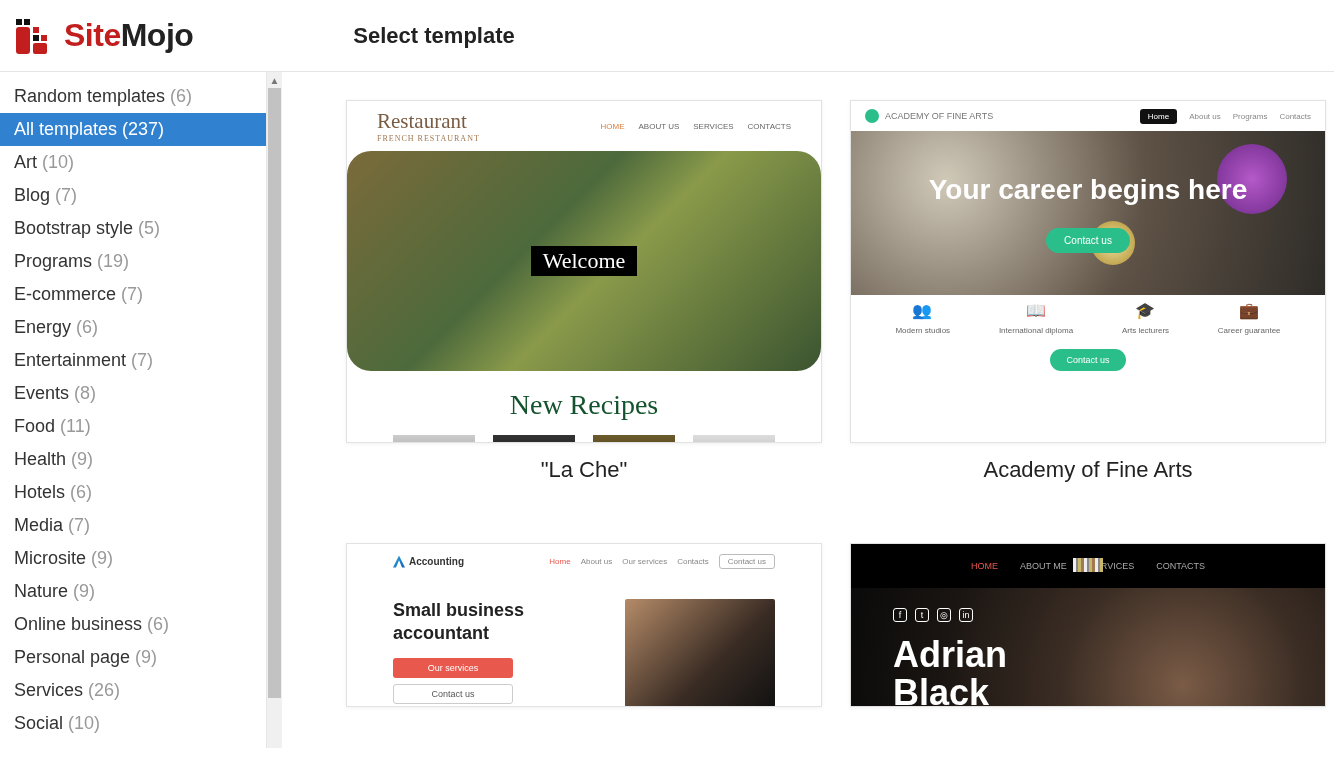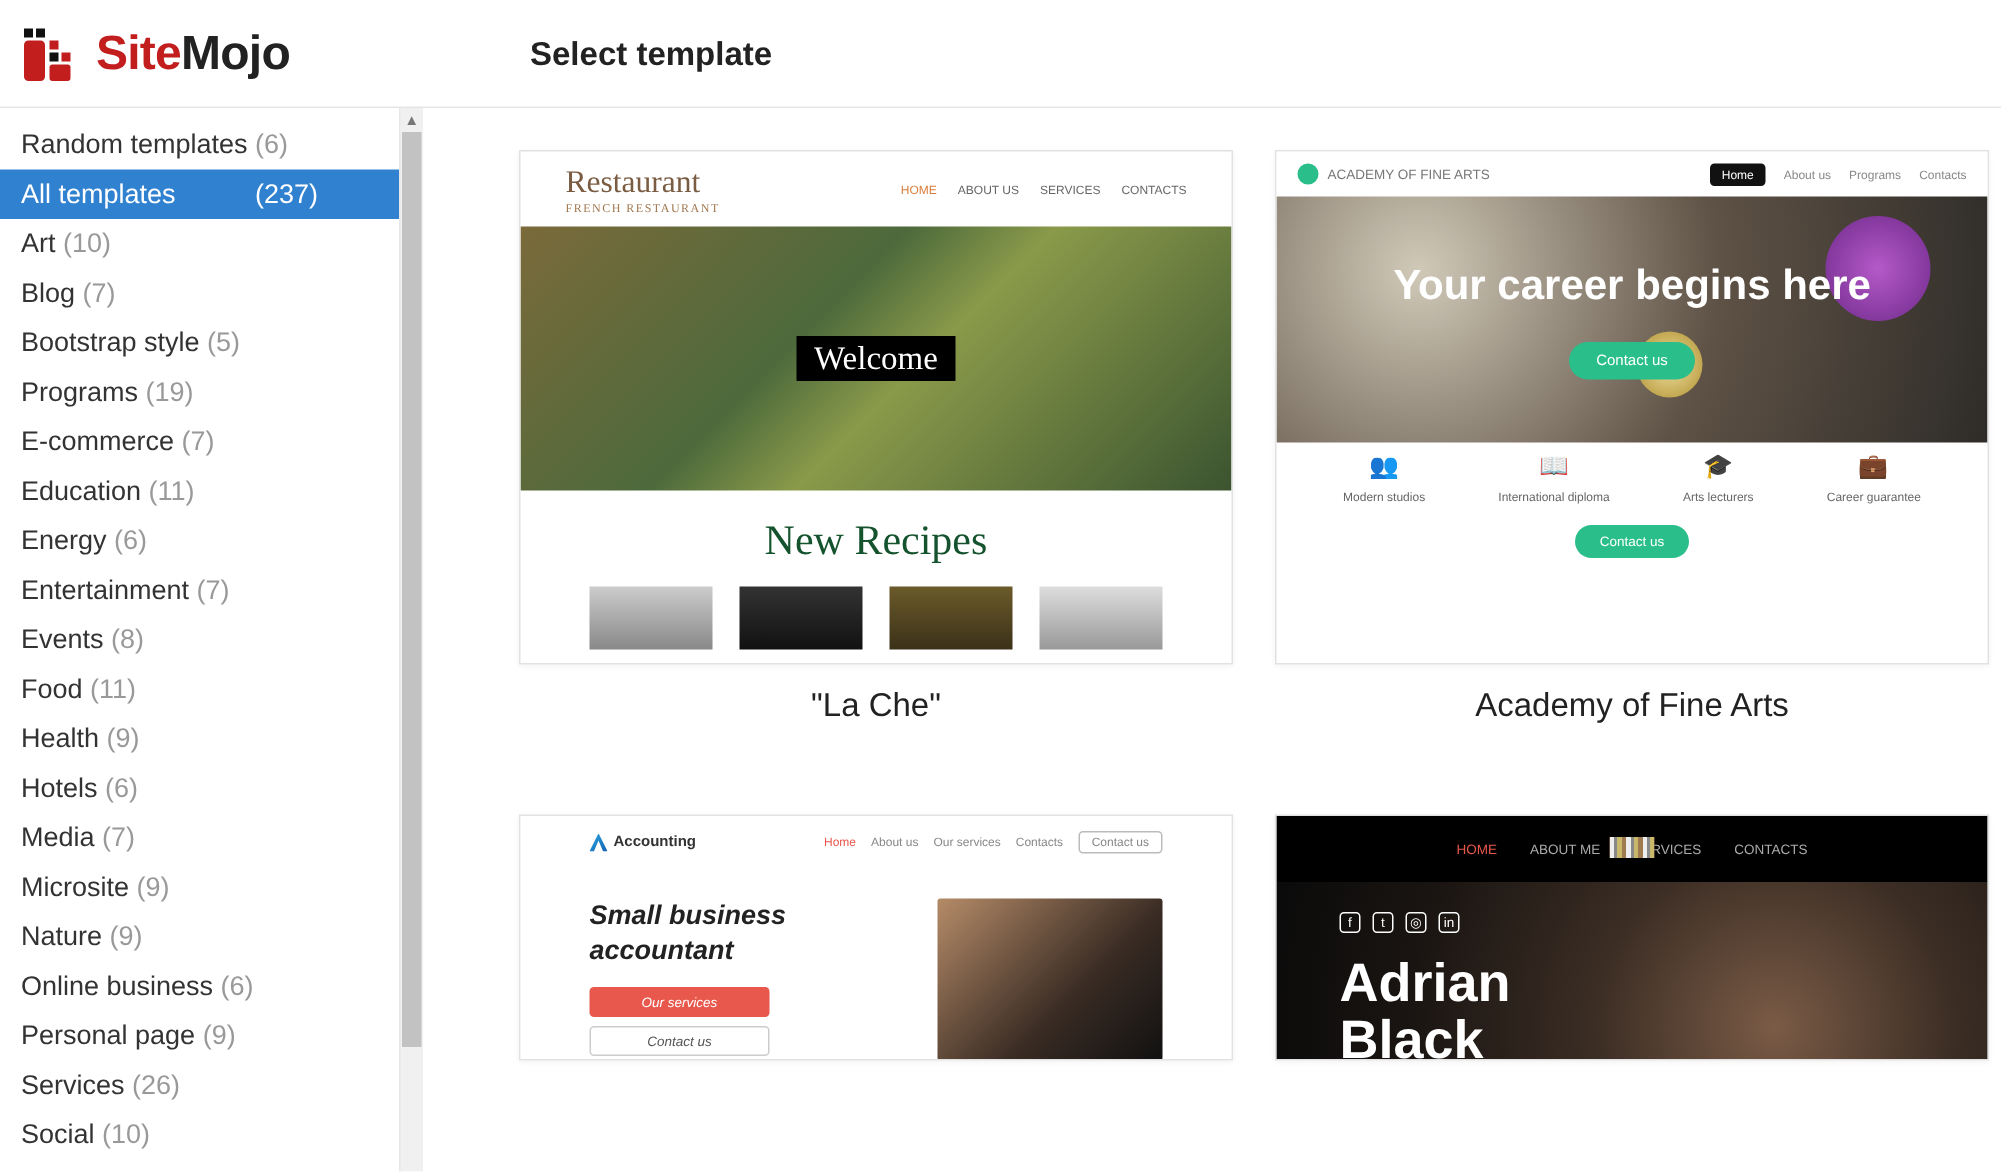--- a/index.html
+++ b/index.html
@@ -10,42 +10,42 @@
   .logo-text { font-size: 32px; font-weight: 800; color: #222; letter-spacing: -0.5px; }
   .logo-text b { color: #c21e1e; font-weight: 800; }
   .page-title { font-size: 22px; font-weight: 700; color: #222; }
 
   .body-row { display: flex; }
   .sidebar { width: 282px; position: relative; }
   .sidebar-list { padding: 8px 0 8px 0; }
   .cat { font-size: 18px; color: #333; padding: 3px 14px; cursor: pointer; line-height: 1.5; }
   .cat.selected { background: #3081d0; color: #fff; }
   .cat .count { color: #999; }
-  .cat.selected .count { color: #fff; margin-left: 48px; }
+  .cat.selected .count { color: #fff; }
   .cat .wrap { display: inline; }
 
   .scroll-track { position: absolute; right: 0; top: 0; bottom: 0; width: 16px; background: #f0f0f0; border-left: 1px solid #e6e6e6; }
   .scroll-btn { height: 16px; background: #f0f0f0; color: #777; display:flex; align-items:center; justify-content:center; font-size:10px; }
   .scroll-thumb { position: absolute; left: 1px; right: 1px; top: 16px; height: 610px; background: #c2c2c2; border-radius: 0; }
 
   .main { flex: 1; padding: 28px 0 0 64px; width: 1052px; }
   .grid { display: grid; grid-template-columns: 476px 476px; gap: 60px 28px; }
   .card { }
   .thumb { width: 476px; height: 343px; border: 1px solid #e2e2e2; box-shadow: 0 1px 4px rgba(0,0,0,0.06); overflow: hidden; background: #fff; position: relative; cursor:pointer; }
   .card-title { text-align: center; font-size: 22px; color: #222; padding-top: 14px; }
   .row2 .thumb { height: 164px; }
 
   
   .t1-header { height: 50px; display:flex; align-items:center; padding: 0 30px; justify-content: space-between; }
   .t1-brand { font-family: Georgia, serif; color:#7a5c42; }
   .t1-brand .name { font-size: 21px; }
   .t1-brand .sub { font-size: 8px; text-align:center; letter-spacing:1px; color:#a27850; }
   .t1-nav { font-size:8px; display:flex; gap:14px; color:#666; }
   .t1-nav span:first-child { color:#d87d3c; }
-  .t1-hero { height: 176px; background: linear-gradient(135deg,#7b6a3a,#4d6a3c 40%,#8a9a4a 55%,#3b5430); position:relative; display:flex; align-items:center; justify-content:center; }
+  .t1-hero { height: 220px; background: linear-gradient(135deg,#7b6a3a,#4d6a3c 40%,#8a9a4a 55%,#3b5430); position:relative; display:flex; align-items:center; justify-content:center;border-radius:24px; }
   .t1-welcome { background:#000; color:#fff; font-family:Georgia,serif; font-size:22px; padding:2px 12px; }
   .t1-recipes { text-align:center; font-family:Georgia,serif; font-size:28px; color:#14532d; padding: 18px 0 14px; }
   .t1-thumbs { display:flex; gap:18px; padding: 0 46px; }
   .t1-thumbs div { flex:1; height:42px; background:#888; }
   .t1-thumbs div:nth-child(1){ background:linear-gradient(#ccc,#888); }
   .t1-thumbs div:nth-child(2){ background:linear-gradient(#333,#111); }
   .t1-thumbs div:nth-child(3){ background:linear-gradient(#6b5a2a,#3b3118); }
   .t1-thumbs div:nth-child(4){ background:linear-gradient(#ddd,#999); }
 
   
@@ -66,21 +66,21 @@
   .t2-btn2 { display:block; background:#2abf8a; color:#fff; padding:6px 16px; border-radius:16px; font-size:9px; width:max-content; margin:4px auto 0; }
 
   
   .t3 { padding: 10px 46px 0; background:#fff; height:100%; }
   .t3-header { display:flex; justify-content:space-between; font-size:8px; color:#888; align-items:center; padding-bottom:10px; }
   .t3-logo { font-weight:700; color:#333; font-size:10px; display:flex; gap:4px; align-items:center; }
   .t3-logo-ico { width:12px; height:12px; background:linear-gradient(135deg,#2aa6e0,#1560b0); clip-path: polygon(0 100%, 50% 0, 100% 100%, 75% 100%, 50% 40%, 25% 100%); }
   .t3-nav { display:flex; gap:10px; align-items:center; }
   .t3-nav .home{ color:#e8584d; }
   .t3-nav .outline{ border:1px solid #bbb; padding:2px 8px; border-radius:3px; }
-  .t3-hero { display:flex; gap:40px; padding-top:20px;font-style:italic; }
+  .t3-hero { display:flex; gap:40px; padding-top:20px; }
   .t3-left { flex:1; }
   .t3-title { font-size:18px; font-weight:700; color:#222; line-height:1.25; }
   .t3-btn-primary { background:#e8584d; color:#fff; font-size:9px; padding:5px 0; width:120px; text-align:center; border-radius:3px; margin-top:14px; }
   .t3-btn-secondary { border:1px solid #ccc; color:#555; font-size:9px; padding:4px 0; width:120px; text-align:center; border-radius:3px; margin-top:6px; }
   .t3-photo { width:150px; height:108px; background:linear-gradient(135deg,#b58b68 0%, #3a2c24 60%, #111 100%); border-radius:2px; position:relative; }
   .t3-services { text-align:center; font-weight:700; font-size:12px; padding-top:42px; color:#222; }
 
   
   .t4 { background:#0b0b0b; height:100%; color:#fff; position:relative; overflow:hidden; }
   .t4-topbar { height:44px; background:#000; display:flex; align-items:center; justify-content:center; gap:22px; font-size:9px; color:#aaa; }
@@ -116,21 +116,20 @@
 <div class="body-row">
   <div class="sidebar">
     <div class="sidebar-list" id="cat-list">
         <div class="cat"><span class="wrap">Random templates </span><span class="count">(6)</span></div>
         <div class="cat selected"><span class="wrap">All templates </span><span class="count">(237)</span></div>
         <div class="cat"><span class="wrap">Art </span><span class="count">(10)</span></div>
         <div class="cat"><span class="wrap">Blog </span><span class="count">(7)</span></div>
         <div class="cat"><span class="wrap">Bootstrap style </span><span class="count">(5)</span></div>
         <div class="cat"><span class="wrap">Programs </span><span class="count">(19)</span></div>
         <div class="cat"><span class="wrap">E-commerce </span><span class="count">(7)</span></div>
-        <div class="cat"><span class="wrap">Education </span><span class="count">(11)</span></div>
         <div class="cat"><span class="wrap">Energy </span><span class="count">(6)</span></div>
         <div class="cat"><span class="wrap">Entertainment </span><span class="count">(7)</span></div>
         <div class="cat"><span class="wrap">Events </span><span class="count">(8)</span></div>
         <div class="cat"><span class="wrap">Food </span><span class="count">(11)</span></div>
         <div class="cat"><span class="wrap">Health </span><span class="count">(9)</span></div>
         <div class="cat"><span class="wrap">Hotels </span><span class="count">(6)</span></div>
         <div class="cat"><span class="wrap">Media </span><span class="count">(7)</span></div>
         <div class="cat"><span class="wrap">Microsite </span><span class="count">(9)</span></div>
         <div class="cat"><span class="wrap">Nature </span><span class="count">(9)</span></div>
         <div class="cat"><span class="wrap">Online business </span><span class="count">(6)</span></div>

